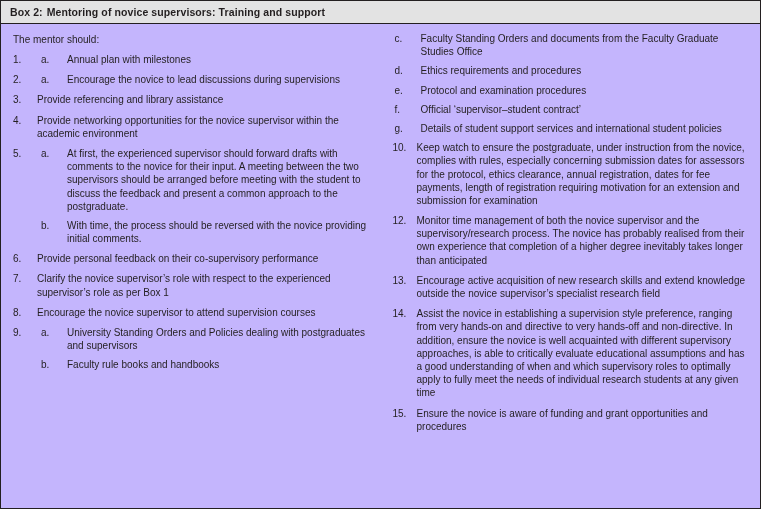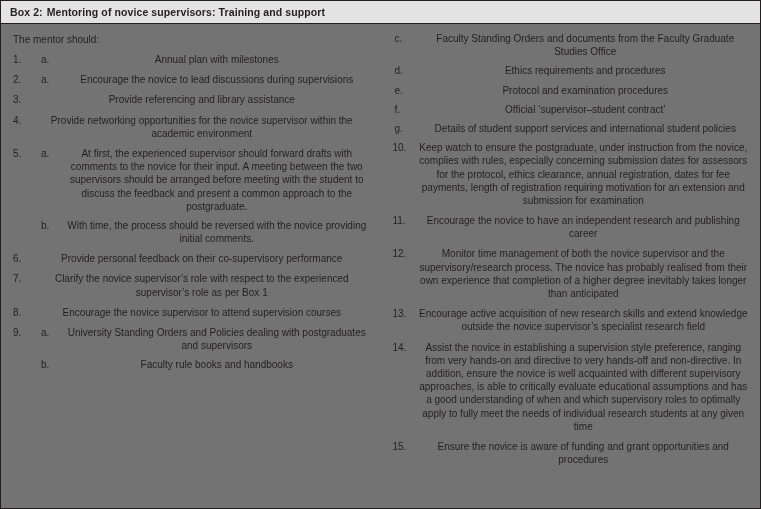--- a/index.html
+++ b/index.html
@@ -9,21 +9,21 @@
   }
   body {
     font-family: "Liberation Sans", sans-serif;
     color: #231f20;
   }
   .box {
     width: 761px;
     height: 509px;
     box-sizing: border-box;
     border: 1px solid #231f20;
-    background: #737373;
+    background: #c4b5fd;
     position: relative;
     overflow: hidden;
   }
   .box-header {
     background: #e3e3e3;
     border-bottom: 1px solid #231f20;
     padding: 5px 9px 5px 9px;
     font-size: 10.5px;
     font-weight: bold;
     letter-spacing: 0.1px;
@@ -84,21 +84,20 @@
   }
   ol.sublist > li > .num {
     position: absolute;
     left: 4px;
     top: 0;
     width: 22px;
     text-align: left;
   }
   .item-text {
     display: block;
-    text-align: center;
   }
   
   .cont-sublist {
     margin-top: 0;
   }
   .cont-sublist > li {
     position: relative;
     padding-left: 30px;
     margin-bottom: 6px;
     font-size: 10px;
@@ -230,24 +229,20 @@
           <span class="item-text">Details of student support services and international student policies</span>
         </li>
       </ol>
 
       <ol class="numlist">
         <li>
           <span class="num">10.</span>
           <span class="item-text">Keep watch to ensure the postgraduate, under instruction from the novice, complies with rules, especially concerning submission dates for assessors for the protocol, ethics clearance, annual registration, dates for fee payments, length of registration requiring motivation for an extension and submission for examination</span>
         </li>
         <li>
-          <span class="num">11.</span>
-          <span class="item-text">Encourage the novice to have an independent research and publishing career</span>
-        </li>
-        <li>
           <span class="num">12.</span>
           <span class="item-text">Monitor time management of both the novice supervisor and the supervisory/research process. The novice has probably realised from their own experience that completion of a higher degree inevitably takes longer than anticipated</span>
         </li>
         <li>
           <span class="num">13.</span>
           <span class="item-text">Encourage active acquisition of new research skills and extend knowledge outside the novice supervisor’s specialist research field</span>
         </li>
         <li>
           <span class="num">14.</span>
           <span class="item-text">Assist the novice in establishing a supervision style preference, ranging from very hands-on and directive to very hands-off and non-directive. In addition, ensure the novice is well acquainted with different supervisory approaches, is able to critically evaluate educational assumptions and has a good understanding of when and which supervisory roles to optimally apply to fully meet the needs of individual research students at any given time</span>

